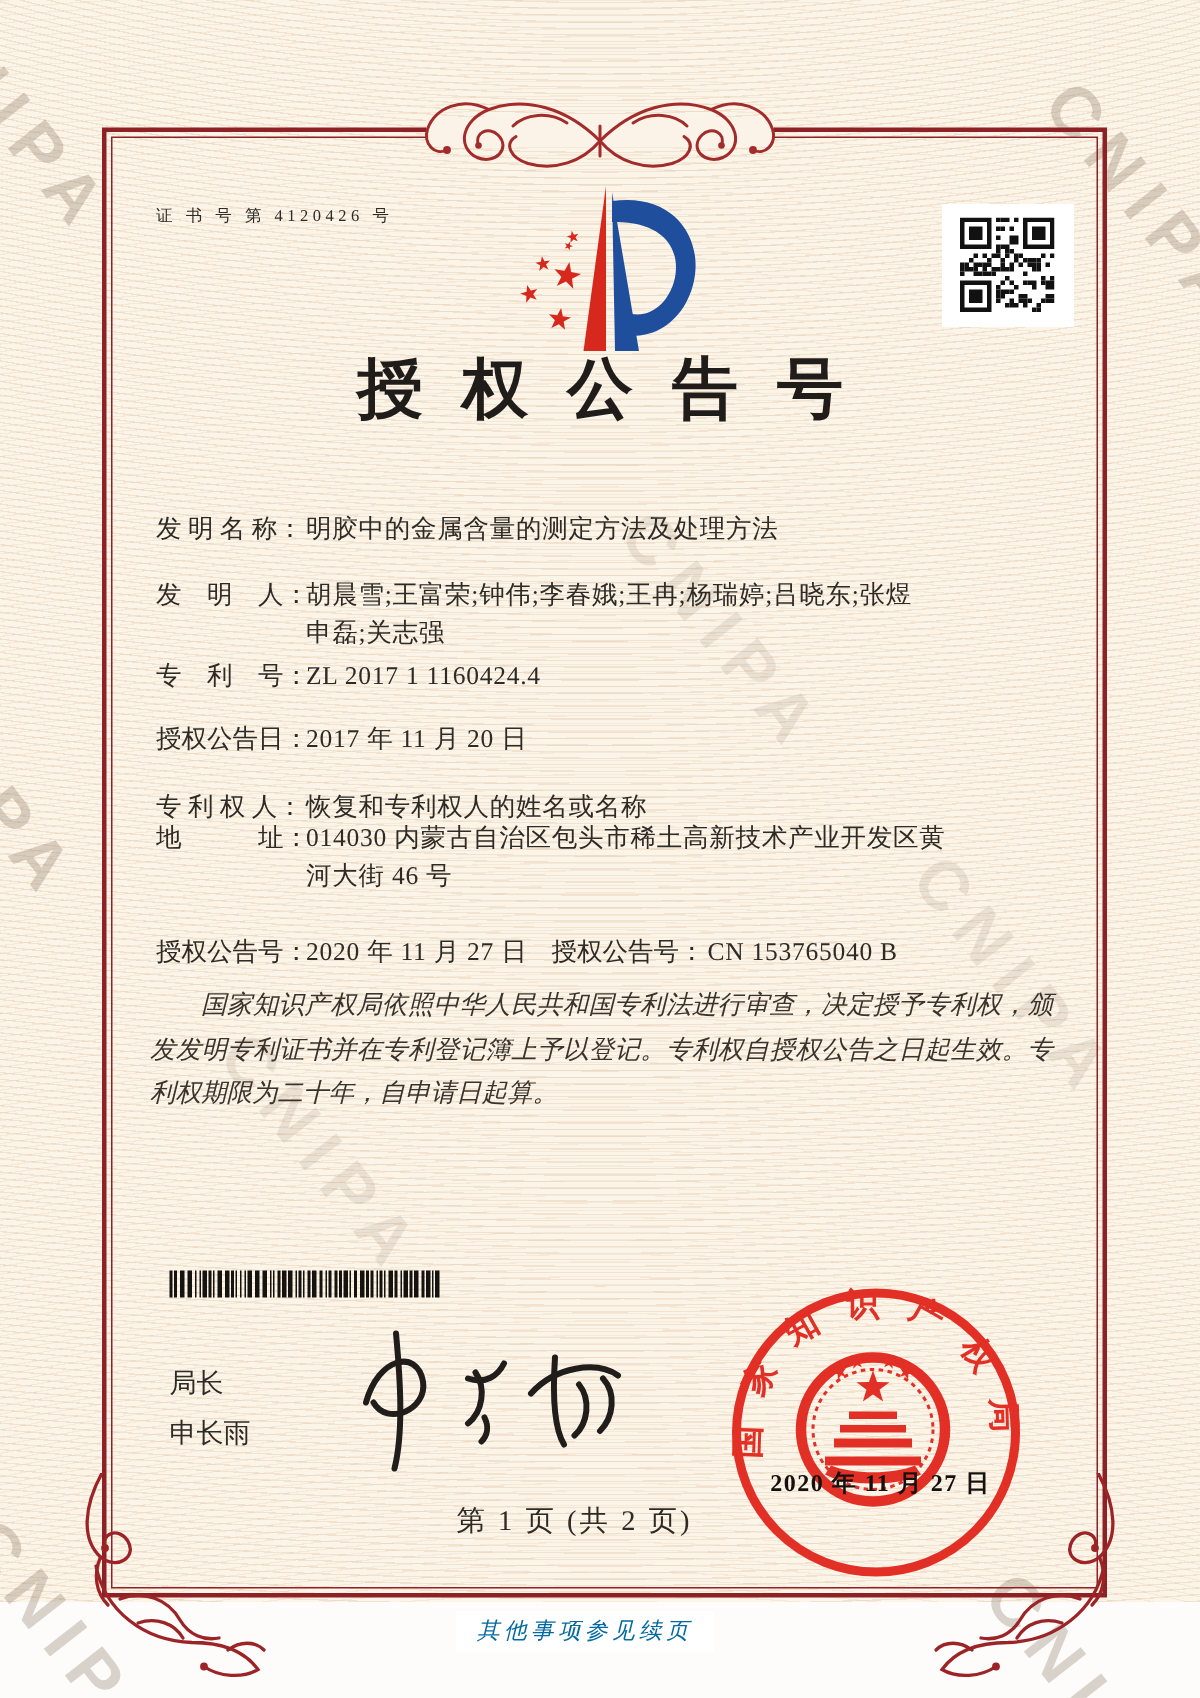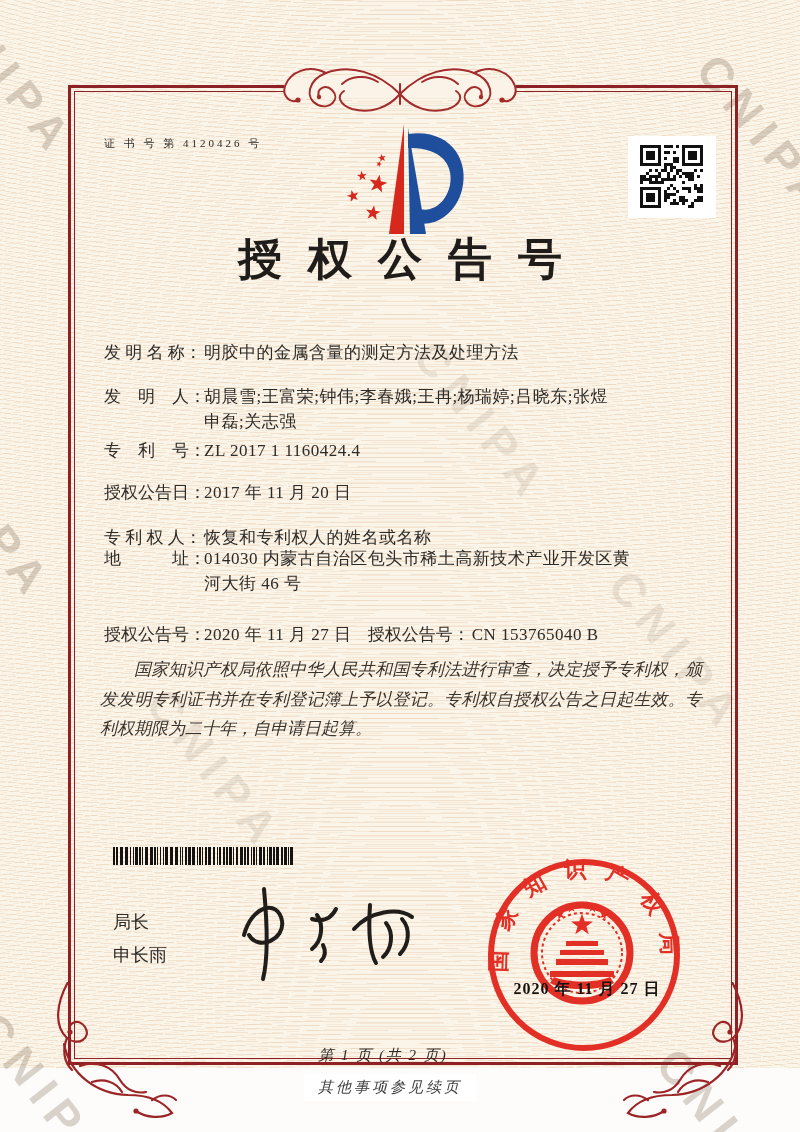--- a/index.html
+++ b/index.html
@@ -49,24 +49,24 @@
   .barcode{position:absolute;left:113px;top:847px;width:210px;height:18px;z-index:5;font-size:0;}
   
   .sig-title{position:absolute;left:113px;top:910px;font-size:18px;z-index:5;font-family:"Liberation Sans","DejaVu Sans",sans-serif;}
   .sig-name{position:absolute;left:113px;top:943px;font-size:18px;z-index:5;font-family:"Liberation Sans","DejaVu Sans",sans-serif;}
   .sig-hand{position:absolute;left:222px;top:883px;z-index:5;}
   .seal{position:absolute;left:484px;top:853px;z-index:6;opacity:.95;}
   .seal-date{
     position:absolute;left:498px;top:979px;width:178px;text-align:center;z-index:7;
     font-size:16px;font-weight:bold;color:#14110e;letter-spacing:1px;
   }
-  .page-info{position:absolute;left:383px;top:1046px;transform:translateX(-50%);font-size:15px;letter-spacing:2px;z-index:5;font-style:italic;}
+  .page-info{position:absolute;left:383px;top:1001px;transform:translateX(-50%);font-size:19px;letter-spacing:2px;z-index:5;}
   .foot-note{
     position:absolute;left:390px;top:1074px;transform:translateX(-50%);z-index:5;
-    background:#fff;padding:4px 14px;font-size:15px;letter-spacing:3px;font-style:italic;color:#404040;
+    background:#fff;padding:4px 14px;font-size:15px;letter-spacing:3px;font-style:italic;color:#0369a1;
   }
   svg{display:block;}
 </style>
 </head>
 <body>
 
 <span class="wm" style="left:-30px;top:-16px">CNIPA</span>
 <span class="wm" style="left:728px;top:44px">CNIPA</span>
 <span class="wm" style="left:-52px;top:428px">CNIPA</span>
 <span class="wm" style="left:8px;top:1002px">CNIPA</span>

